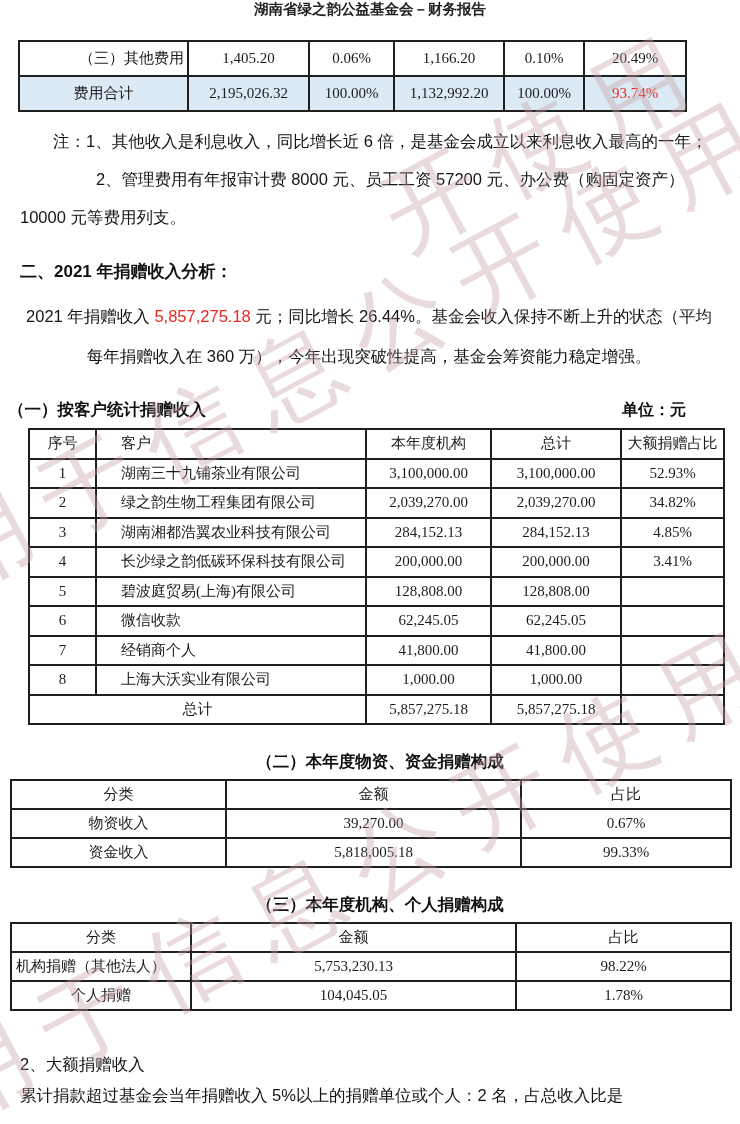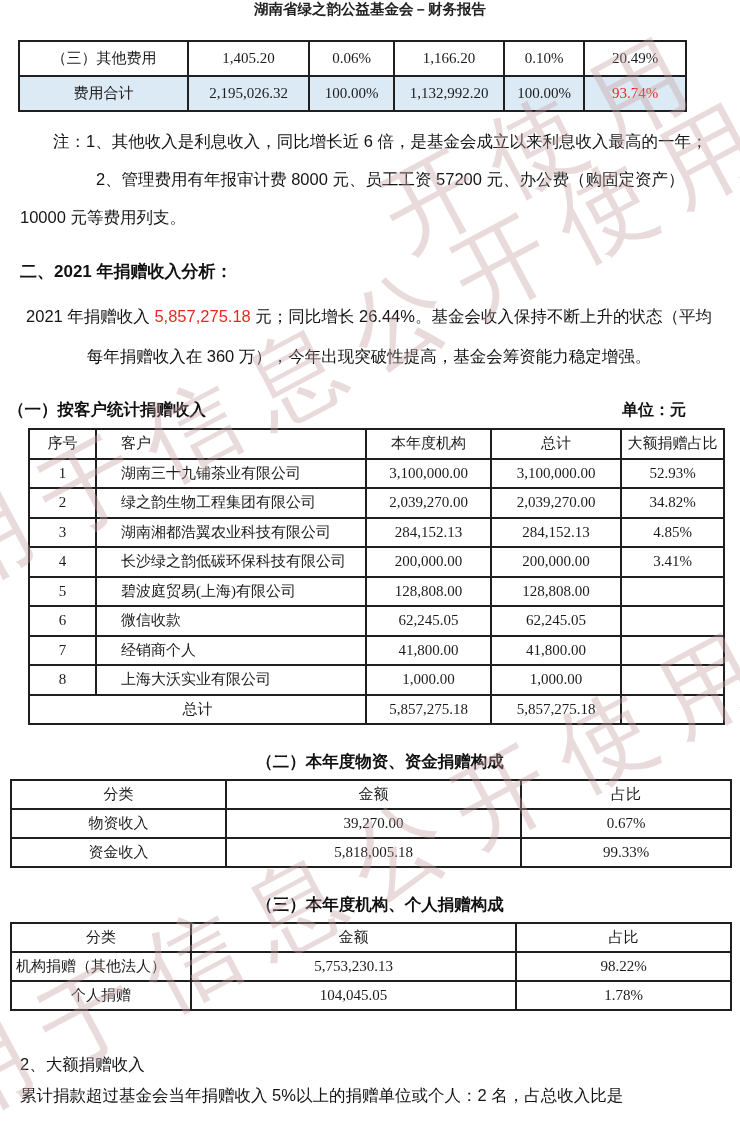--- a/index.html
+++ b/index.html
@@ -21,21 +21,21 @@
   .doc-title{text-align:center;font-size:14.5px;font-weight:700;color:#222;}
 
   
   table{border-collapse:collapse;table-layout:fixed;}
   td{border:2px solid #1f1f1f;font-size:15px;text-align:center;padding:0 3px;
      overflow:hidden;white-space:nowrap;}
 
   
   .t-exp{margin:21px 0 0 18px;width:667px;}
   .t-exp td{height:33px;}
-  .t-exp .lbl{text-align:center;padding-left:4px;font-family:Liberation Serif, serif;}
+  .t-exp .lbl{text-align:right;padding-left:4px;font-family:Liberation Serif, serif;}
   .hl{background:#dcEAf6;background:#dceaf6;border-radius:10px;}
   .red{color:#e8281e;}
 
   
   .sans{font-family:Liberation Sans, sans-serif;}
   .notes{margin:10px 22px 0 20px;font-size:16.5px;font-weight:500;line-height:38px;color:#141414;}
   .ind2{text-indent:2em;}
   .ind4{text-indent:4.6em;}
   .h2{margin:24px 0 0 20px;font-size:17px;font-weight:700;color:#111;}
   .para{margin:13px 22px 0 20px;font-size:16.5px;font-weight:500;line-height:40px;color:#141414;text-align:center;}

